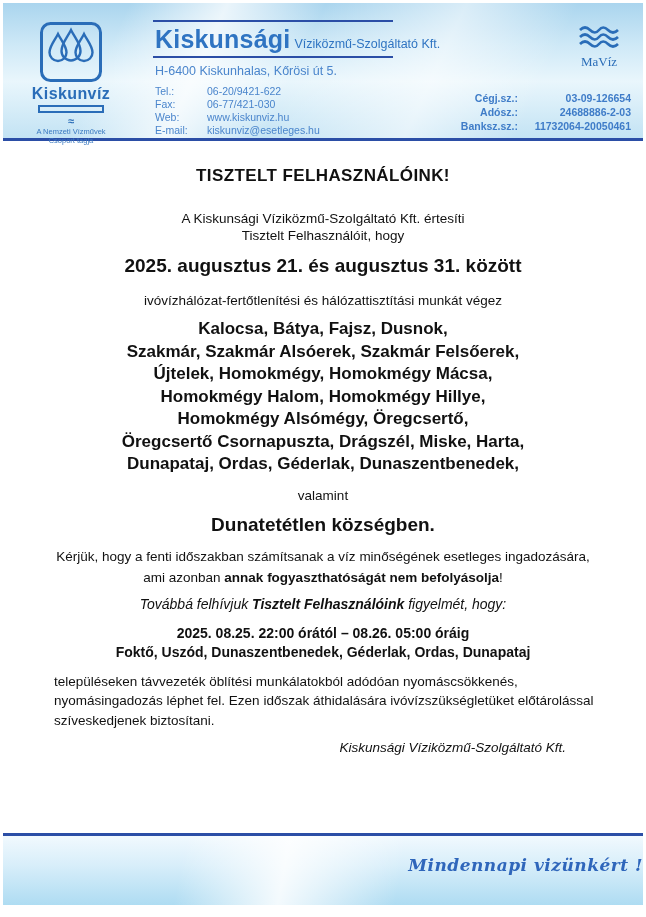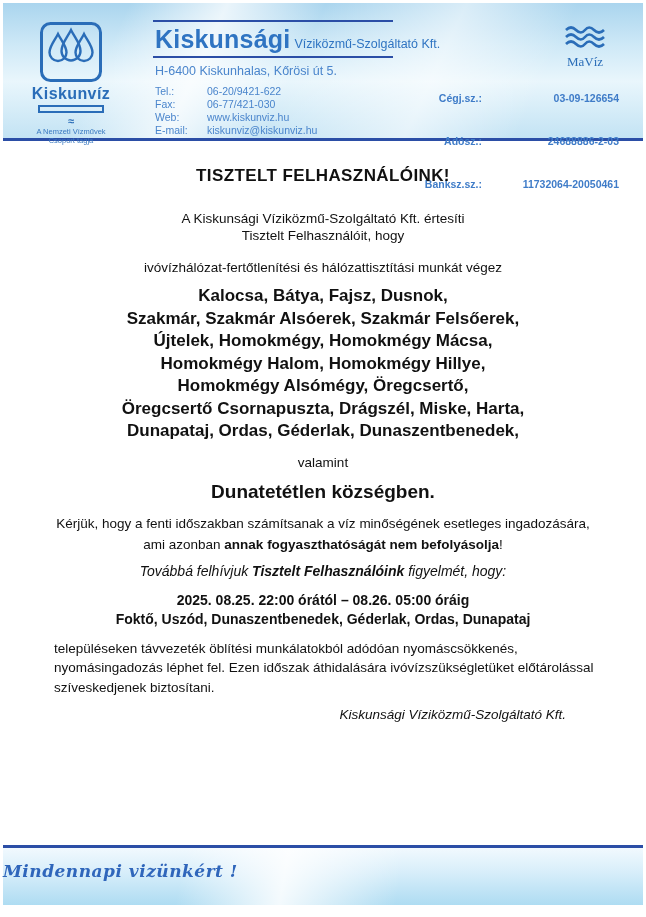--- a/index.html
+++ b/index.html
@@ -28,26 +28,26 @@
 
   .company-block { position:absolute; left:150px; top:17px; width:250px; }
   .company-rule { width:240px; height:0; border-top:2px solid #2b4ea6; }
   .company-name { padding:3px 0 2px 2px; white-space:nowrap; }
   .company-name .big { font-size:25px; font-weight:bold; color:#2f74c2; letter-spacing:.2px; }
   .company-name .small { font-size:12.5px; font-weight:normal; color:#2f74c2; margin-left:4px; }
   .company-address { font-size:12.5px; color:#4a85cc; margin:6px 0 0 2px; }
   .contact-grid { margin:7px 0 0 2px; display:grid; grid-template-columns:44px auto; column-gap:8px;
                   font-size:10.5px; line-height:13px; color:#4a85cc; }
 
-  .maviz-block { position:absolute; right:26px; top:22px; width:64px; text-align:center; }
+  .maviz-block { position:absolute; right:12px; top:22px; width:64px; text-align:center; }
   .maviz-name { font-size:13px; color:#2a6db8; font-family:"Liberation Serif","DejaVu Serif",serif; margin-top:1px; }
 
-  .registry-block { position:absolute; right:24px; top:88px; display:grid;
+  .registry-block { position:absolute; right:12px; top:88px; display:grid;
                     grid-template-columns:auto auto; column-gap:5px;
-                    font-size:10.5px; line-height:14px; font-weight:bold; color:#3f7cc8;gap:29px; }
+                    font-size:10.5px; line-height:14px; font-weight:bold; color:#3f7cc8; }
   .registry-block .lab { text-align:right; }
   .registry-block .val { text-align:right; min-width:108px; }
 
   
   .content { position:absolute; top:144px; left:0; right:0; bottom:74px;
              padding:22px 50px 0; text-align:center; }
   .notice-title { font-size:17px; font-weight:bold; letter-spacing:.4px; }
   .intro { margin-top:24px; font-size:13.5px; line-height:17px; }
   .period1 { margin-top:10px; font-size:19px; font-weight:bold; line-height:23px; }
   .work-desc { margin-top:16px; font-size:13.5px; }
@@ -57,26 +57,26 @@
   .quality { margin-top:6px; font-size:13.5px; line-height:21px; }
   .further { margin-top:8px; font-size:14px; font-style:italic; }
   .further b { font-style:italic; }
   .outage { margin-top:12px; font-size:14px; font-weight:bold; line-height:19px; }
   .outage-desc { margin-top:10px; text-align:left; font-size:13.5px; line-height:19.5px; padding-left:4px; }
   .thanks { margin-top:12px; text-align:left; font-style:italic; font-size:13.5px; padding-left:4px; }
   .signature { margin-top:10px; text-align:right; font-style:italic; font-size:13.5px; padding-right:30px; }
 
   
   .footer-band {
-    position:absolute; left:3px; right:3px; bottom:12px; height:60px;
+    position:absolute; left:3px; right:3px; bottom:12px; height:72px;
     border-top:3px solid #2b4ea6;
     background:
       linear-gradient(100deg, rgba(255,255,255,0) 28%, rgba(255,255,255,.85) 44%, rgba(255,255,255,0) 62%),
       linear-gradient(180deg, #f1f9fe 0%, #d8eefa 42%, #aedcf2 100%);
-    display:flex; align-items:center; justify-content:flex-start;
+    display:flex; align-items:center; justify-content:flex-end;
   }
   .slogan {
     font-family:"DejaVu Serif","Liberation Serif",serif;
     font-style:italic; font-weight:bold; font-size:17px; color:#2f66bb; letter-spacing:.5px;
     transform:translateY(-6px);
   }
 </style>
 </head>
 <body>
 
@@ -108,21 +108,21 @@
       <div class="company-rule"></div>
       <div class="company-address">H-6400 Kiskunhalas, Kőrösi út 5.</div>
       <div class="contact-grid">
         <span>Tel.:</span>
         <span>06-20/9421-622</span>
         <span>Fax:</span>
         <span>06-77/421-030</span>
         <span>Web:</span>
         <span>www.kiskunviz.hu</span>
         <span>E-mail:</span>
-        <span>kiskunviz@kiskunviz.hu</span>
+        <span>kiskunviz@esetleges.hu</span>
       </div>
     </div>
 
     <div class="maviz-block">
       <svg width="44" height="24" viewBox="0 0 44 24">
         <path d="M3,5 q5,-5 10,0 t9,0 t9,0 t10,0" fill="none" stroke="#2a6db8" stroke-width="2.6"></path>
         <path d="M3,12 q5,-5 10,0 t9,0 t9,0 t10,0" fill="none" stroke="#2a6db8" stroke-width="2.6"></path>
         <path d="M3,19 q5,-5 10,0 t9,0 t9,0 t10,0" fill="none" stroke="#2a6db8" stroke-width="2.6"></path>
       </svg>
       <div class="maviz-name">MaVíz</div>
@@ -140,20 +140,21 @@
 
   <div class="content">
 
     <div class="notice-title">TISZTELT FELHASZNÁLÓINK!</div>
 
     <div class="intro">
       <div>A Kiskunsági Víziközmű-Szolgáltató Kft. értesíti</div>
       <div>Tisztelt Felhasználóit, hogy</div>
     </div>
 
+    <div class="period1">2025. augusztus 21. és augusztus 31. között</div>
 
     <div class="work-desc">ivóvízhálózat-fertőtlenítési és hálózattisztítási munkát végez</div>
 
     <div class="towns">
       <div>Kalocsa, Bátya, Fajsz, Dusnok,</div>
       <div>Szakmár, Szakmár Alsóerek, Szakmár Felsőerek,</div>
       <div>Újtelek, Homokmégy, Homokmégy Mácsa,</div>
       <div>Homokmégy Halom, Homokmégy Hillye,</div>
       <div>Homokmégy Alsómégy, Öregcsertő,</div>
       <div>Öregcsertő Csornapuszta, Drágszél, Miske, Harta,</div>

